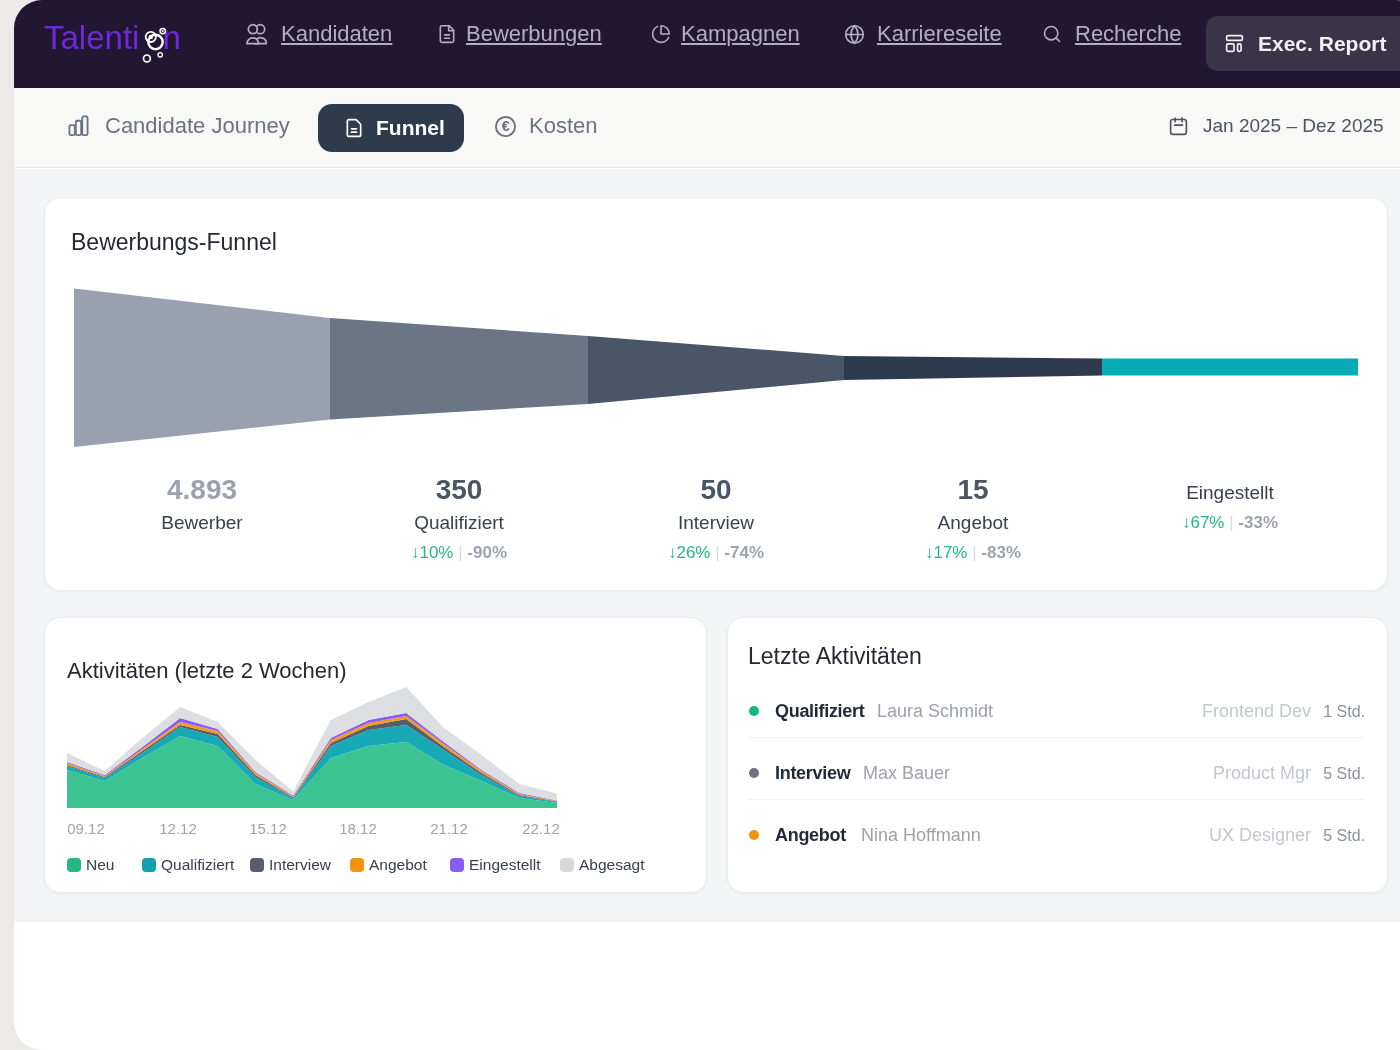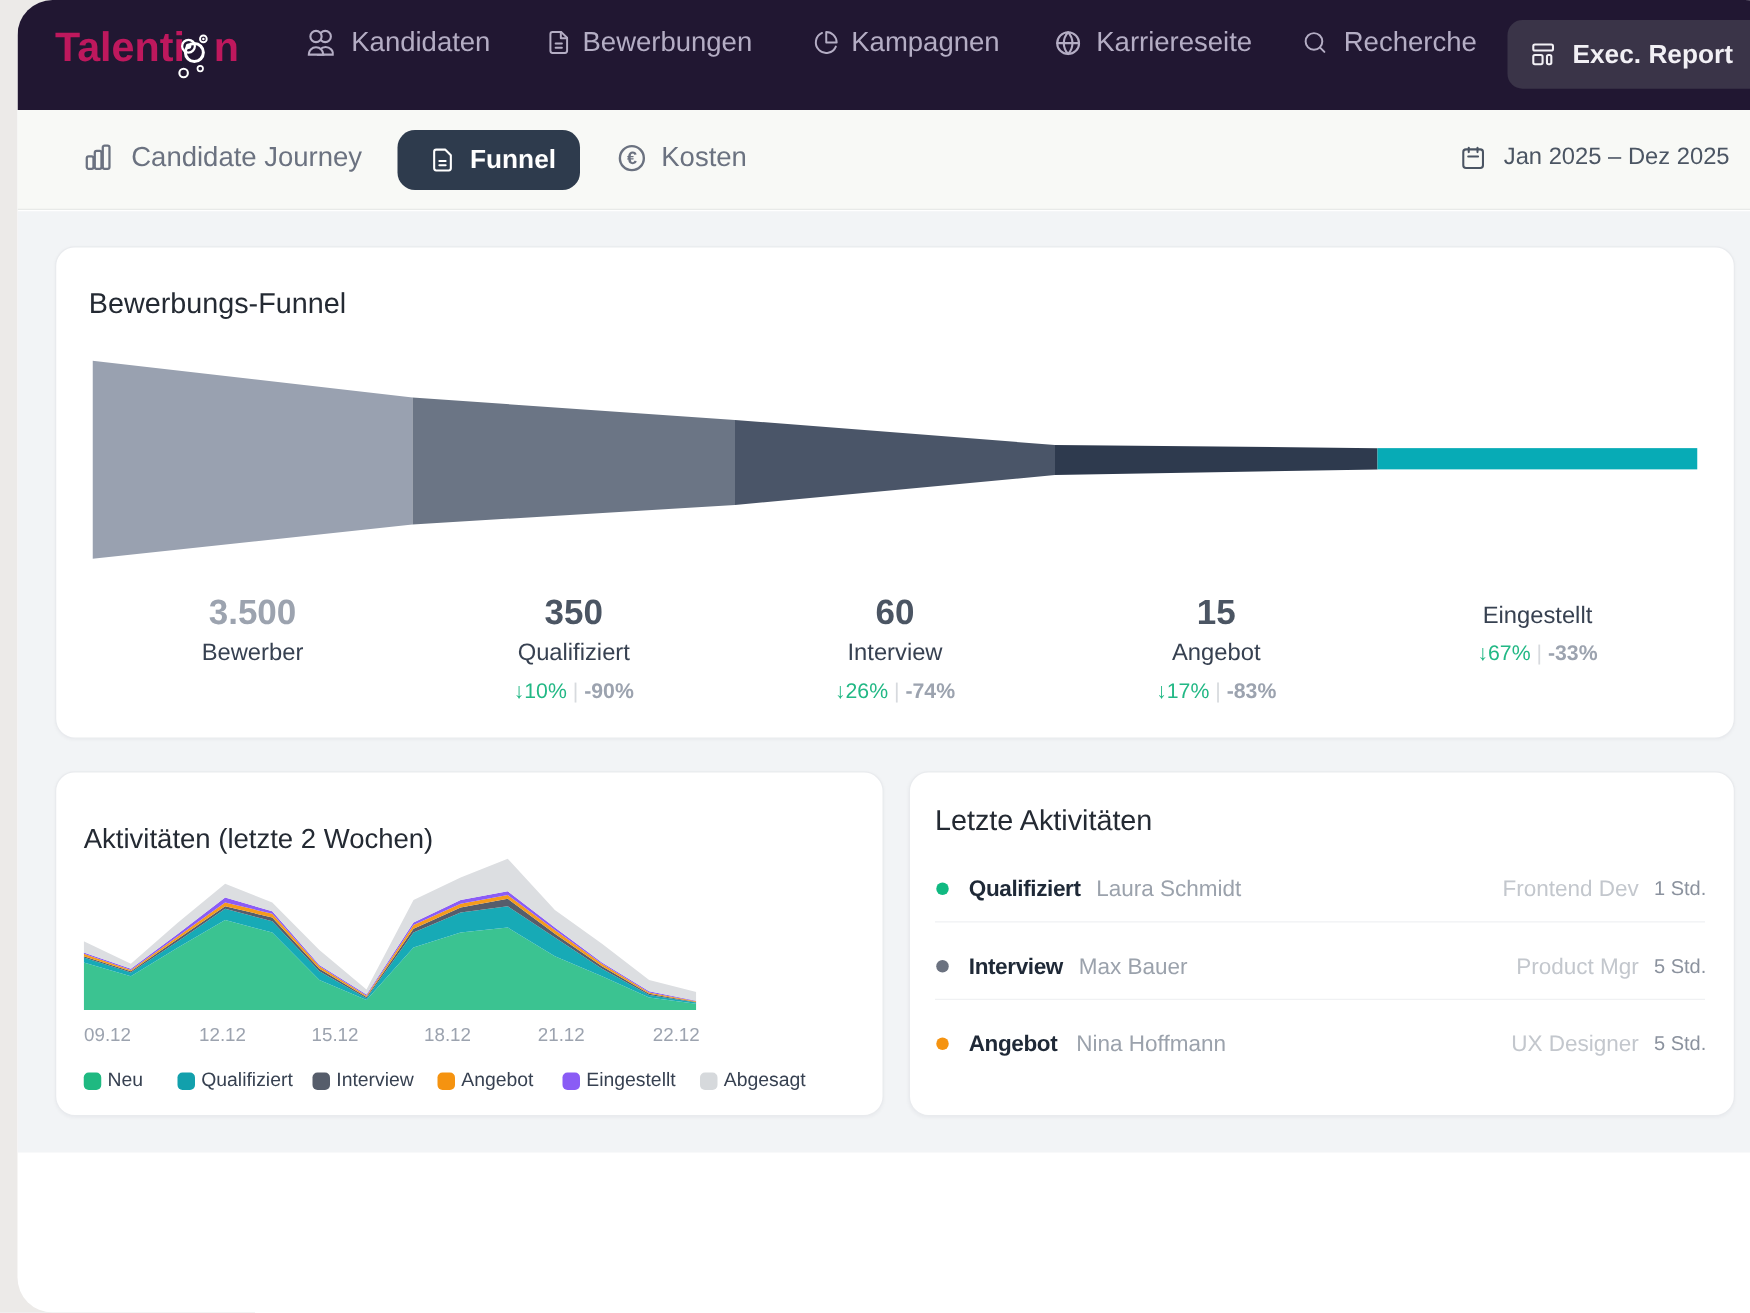--- a/index.html
+++ b/index.html
@@ -1,21 +1,21 @@
 <!DOCTYPE html>
 <html><head>
 <meta charset="utf-8">
 <style>
 * { margin:0; padding:0; box-sizing:border-box; }
 html,body { width:1400px; height:1050px; overflow:hidden; }
 body { background:#eceae8; font-family:"Liberation Sans",sans-serif; position:relative; }
 .app { position:absolute; left:14px; top:0; width:1410px; height:1050px; background:#fff; border-radius:28px 28px 0 28px; overflow:hidden; }
 .navbar { position:absolute; left:0; top:0; width:100%; height:88px; background:#211732; }
-.logo { position:absolute; left:30px; top:19px; font-size:33px; font-weight:700; color:#be185d; }
-.navitem { position:absolute; top:0; height:68px; display:flex; align-items:center; color:#b4adc4; font-size:22px; }
+.logo { position:absolute; left:30px; top:19px; font-size:33px; font-weight:400; color:#6d28d9; }
+.navitem { position:absolute; top:0; height:68px; display:flex; align-items:center; color:#b4adc4; font-size:22px;text-decoration:underline; }
 .navitem svg { stroke:#b4adc4; }
 .execpill { position:absolute; left:1192px; top:16px; width:228px; height:55px; background:#3a3448; border-radius:12px; display:flex; align-items:center; color:#f2f0f5; font-size:21px; font-weight:600; }
 .tabbar { position:absolute; left:0; top:88px; width:100%; height:80px; background:#f8f9f6; border-bottom:1px solid #e8eae8; }
 .tabitem { position:absolute; top:88px; height:76px; display:flex; align-items:center; color:#6b7280; font-size:22px; }
 .funnelpill { position:absolute; left:304px; top:104px; width:146px; height:48px; background:#2e3b4d; border-radius:14px; display:flex; align-items:center; color:#fff; font-size:21px; font-weight:600; }
 .content { position:absolute; left:0; top:169px; width:100%; height:753px; background:#f2f4f6; }
 .card { position:absolute; background:#fff; border:1px solid #e9ebee; border-radius:16px; box-shadow:0 1px 3px rgba(20,30,50,0.04); }
 .cardtitle { position:absolute; font-size:23px; font-weight:400; color:#242a33; }
 #funnelcard { left:30px; top:197px; width:1344px; height:394px; }
 #actcard { left:30px; top:617px; width:663px; height:276px; }
@@ -110,30 +110,30 @@
   <div class="card" id="funnelcard"></div>
   <div class="cardtitle" style="left:57px; top:229px;">Bewerbungs-Funnel</div>
   <svg style="position:absolute;left:60px;top:288px;" width="1284" height="160" viewBox="0 0 1284 160">
     <polygon fill="#99a1b0" points="0,0.5 256,30 256,131.5 0,159"></polygon>
     <polygon fill="#6b7585" points="256,30 514,48 514,116 256,131.5"></polygon>
     <polygon fill="#4a5568" points="514,48 770,68 770,92 514,116"></polygon>
     <polygon fill="#2e3a4e" points="770,68 1028,70.5 1028,87.5 770,92"></polygon>
     <rect fill="#07abb6" x="1028" y="70.5" width="256" height="17"></rect>
   </svg>
   <div class="statcol" style="left:78px; top:475px;">
-    <div class="statval" style="color:#9ca3af;">3.500</div>
+    <div class="statval" style="color:#9ca3af;">4.893</div>
     <div class="statlabel">Bewerber</div>
   </div>
   <div class="statcol" style="left:335px; top:475px;">
     <div class="statval">350</div>
     <div class="statlabel">Qualifiziert</div>
     <div class="statchange"><span class="grnchg"><b>↓</b>10%</span> <span class="sepbar">|</span> <span class="graychg">-90%</span></div>
   </div>
   <div class="statcol" style="left:592px; top:475px;">
-    <div class="statval">60</div>
+    <div class="statval">50</div>
     <div class="statlabel">Interview</div>
     <div class="statchange"><span class="grnchg"><b>↓</b>26%</span> <span class="sepbar">|</span> <span class="graychg">-74%</span></div>
   </div>
   <div class="statcol" style="left:849px; top:475px;">
     <div class="statval">15</div>
     <div class="statlabel">Angebot</div>
     <div class="statchange"><span class="grnchg"><b>↓</b>17%</span> <span class="sepbar">|</span> <span class="graychg">-83%</span></div>
   </div>
   <div class="statcol" style="left:1106px; top:475px;">
     <div class="statlabel">Eingestellt</div>

